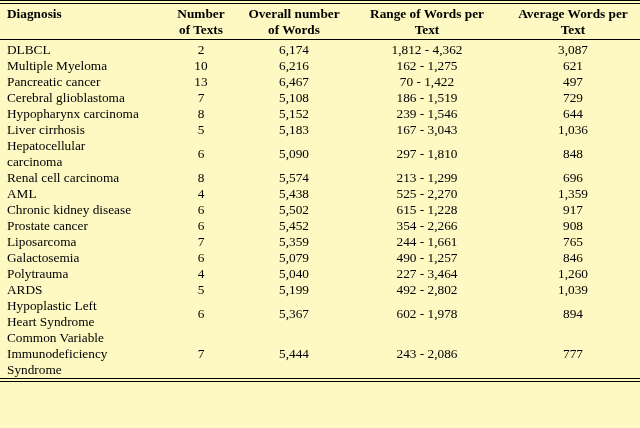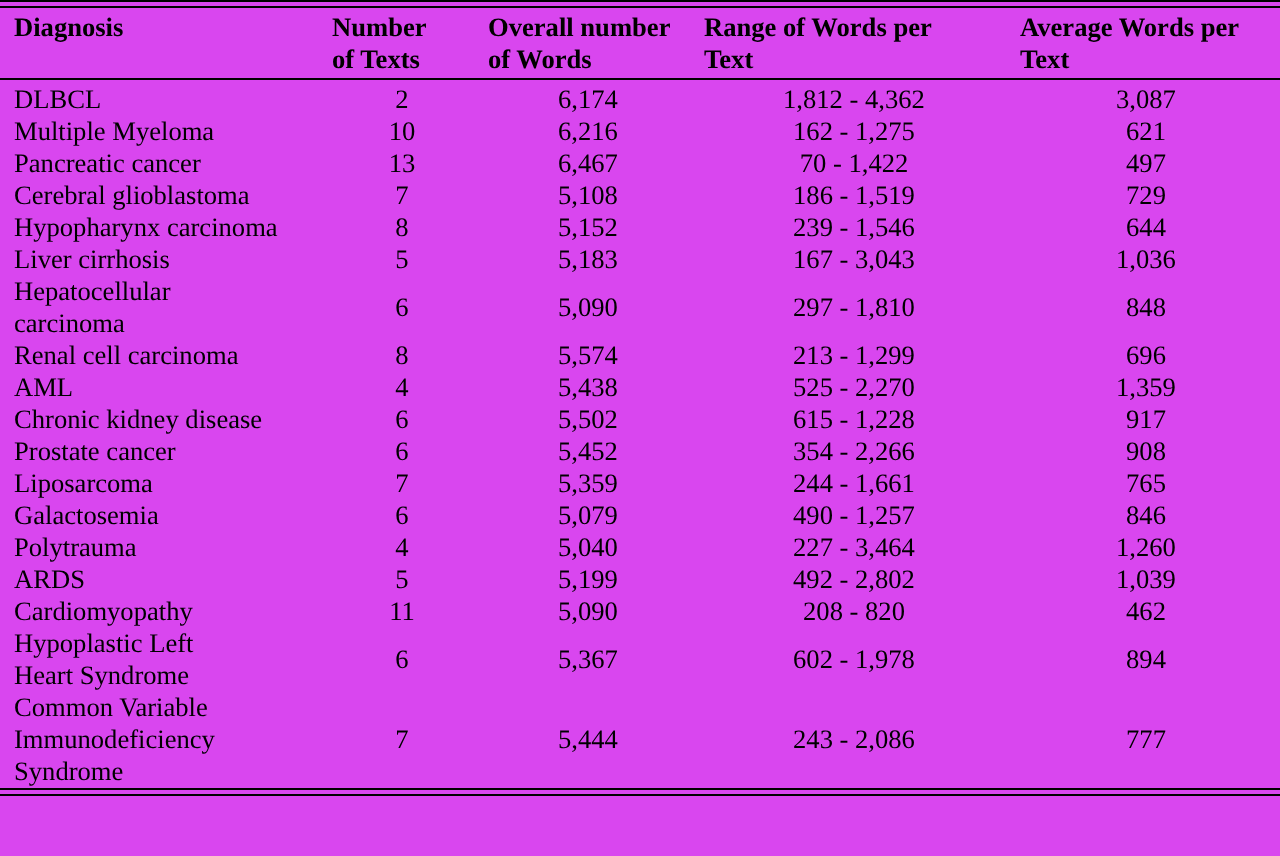--- a/index.html
+++ b/index.html
@@ -6,21 +6,21 @@
     margin: 0;
     padding: 0;
     background: #ffffff;
     font-family: "Liberation Serif", "DejaVu Serif", serif;
     color: #000000;
   }
   .page {
     width: 640px;
     height: 428px;
     overflow: hidden;
-    background: #d946ef;
+    background: #fef9c3;
   }
   .table-wrap {
     width: 640px;
     border-top: 1px solid #000;
     border-bottom: 1px solid #000;
     padding: 2px 0;
     box-sizing: border-box;
   }
   table {
     width: 640px;
@@ -31,21 +31,21 @@
     border-top: 1px solid #000;
     border-bottom: 1px solid #000;
   }
   col.c-diagnosis { width: 162px; }
   col.c-texts     { width: 78px; }
   col.c-words     { width: 108px; }
   col.c-range     { width: 158px; }
   col.c-avg       { width: 134px; }
   thead th {
     font-weight: bold;
-    text-align: left;
+    text-align: center;
     vertical-align: top;
     white-space: pre-line;
     padding: 2px 4px 1px 4px;
     border-bottom: 1px solid #000;
   }
   thead th:first-child {
     text-align: left;
     padding-left: 7px;
   }
   tbody td {
@@ -191,27 +191,20 @@
             <td>1,260</td>
           </tr>
           <tr>
             <td>ARDS</td>
             <td>5</td>
             <td>5,199</td>
             <td>492 - 2,802</td>
             <td>1,039</td>
           </tr>
           <tr>
-            <td>Cardiomyopathy</td>
-            <td>11</td>
-            <td>5,090</td>
-            <td>208 - 820</td>
-            <td>462</td>
-          </tr>
-          <tr>
             <td>Hypoplastic Left
 Heart Syndrome</td>
             <td>6</td>
             <td>5,367</td>
             <td>602 - 1,978</td>
             <td>894</td>
           </tr>
           <tr>
             <td>Common Variable
 Immunodeficiency

